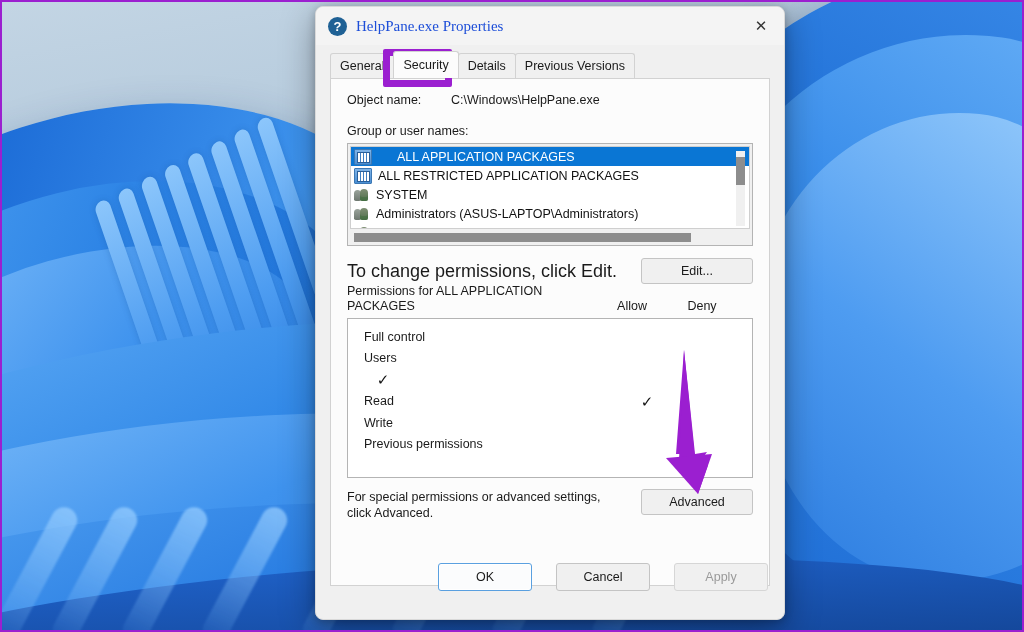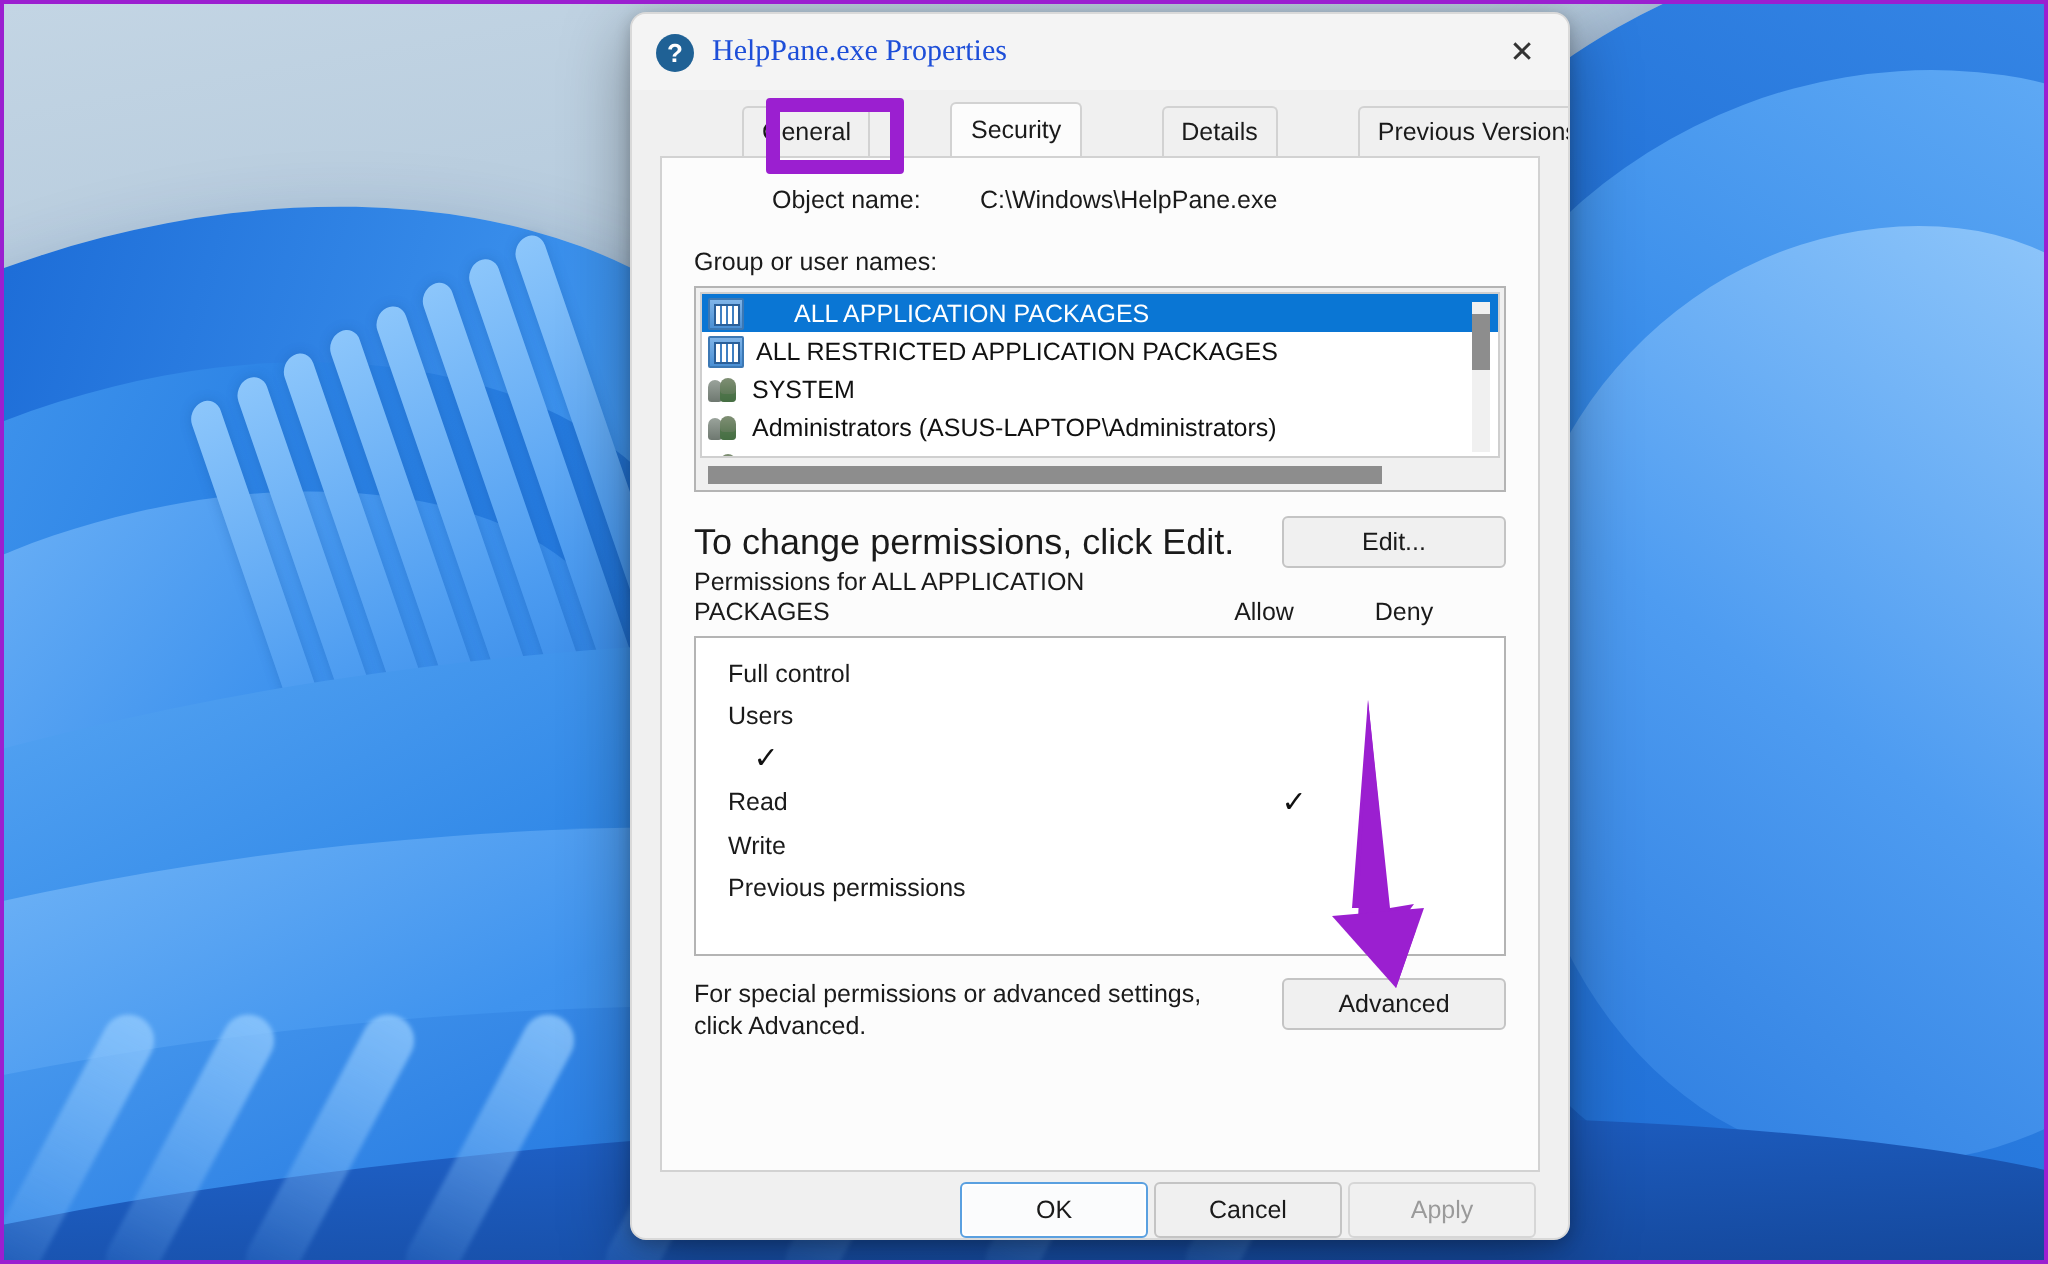--- a/index.html
+++ b/index.html
@@ -193,21 +193,20 @@
     line-height: 24px;
     padding: 0 9px;
     font-size: 12.5px;
     background: #f0f0f0;
     border: 1px solid #d2d2d2;
     border-bottom: none;
     border-radius: 3px 3px 0 0;
     margin-right: -1px;
     color: #1a1a1a;
     white-space: nowrap;
-    margin-left: 41px;
   }
   .tab.active {
     background: #fcfcfc;
     height: 26px;
     line-height: 26px;
     z-index: 3;
   }
 
   .tabpanel {
     position: relative;
@@ -216,21 +215,20 @@
     background: #fcfcfc;
     border: 1px solid #d2d2d2;
     box-sizing: border-box;
     padding: 14px 16px 0 16px;
   }
 
   .objname-row {
     display: flex;
     font-size: 12.5px;
     margin-bottom: 17px;
-    margin-left: 39px;
   }
   .objname-label { width: 104px; color:#1a1a1a; }
   .objname-value { color:#1a1a1a; }
 
   .section-label {
     font-size: 12.5px;
     margin-bottom: 5px;
   }
 
   
@@ -415,24 +413,24 @@
     line-height: 16px;
     max-width: 270px;
   }
 
   
   .footer {
     position: absolute;
     left: 0; right: 0; bottom: 0;
     height: 56px;
     display: flex;
-    align-items: flex-end;
+    align-items: flex-start;
     justify-content: flex-end;
     padding-right: 16px;
-    gap: 3px;
+    gap: 24px;
     box-sizing: border-box;
   }
   .footer .btn { min-width: 94px; height: 28px; }
 
   
   .anno-box {
     position: absolute;
     border: 7px solid #9B1FD0;
     border-radius: 2px;
     box-sizing: border-box;

